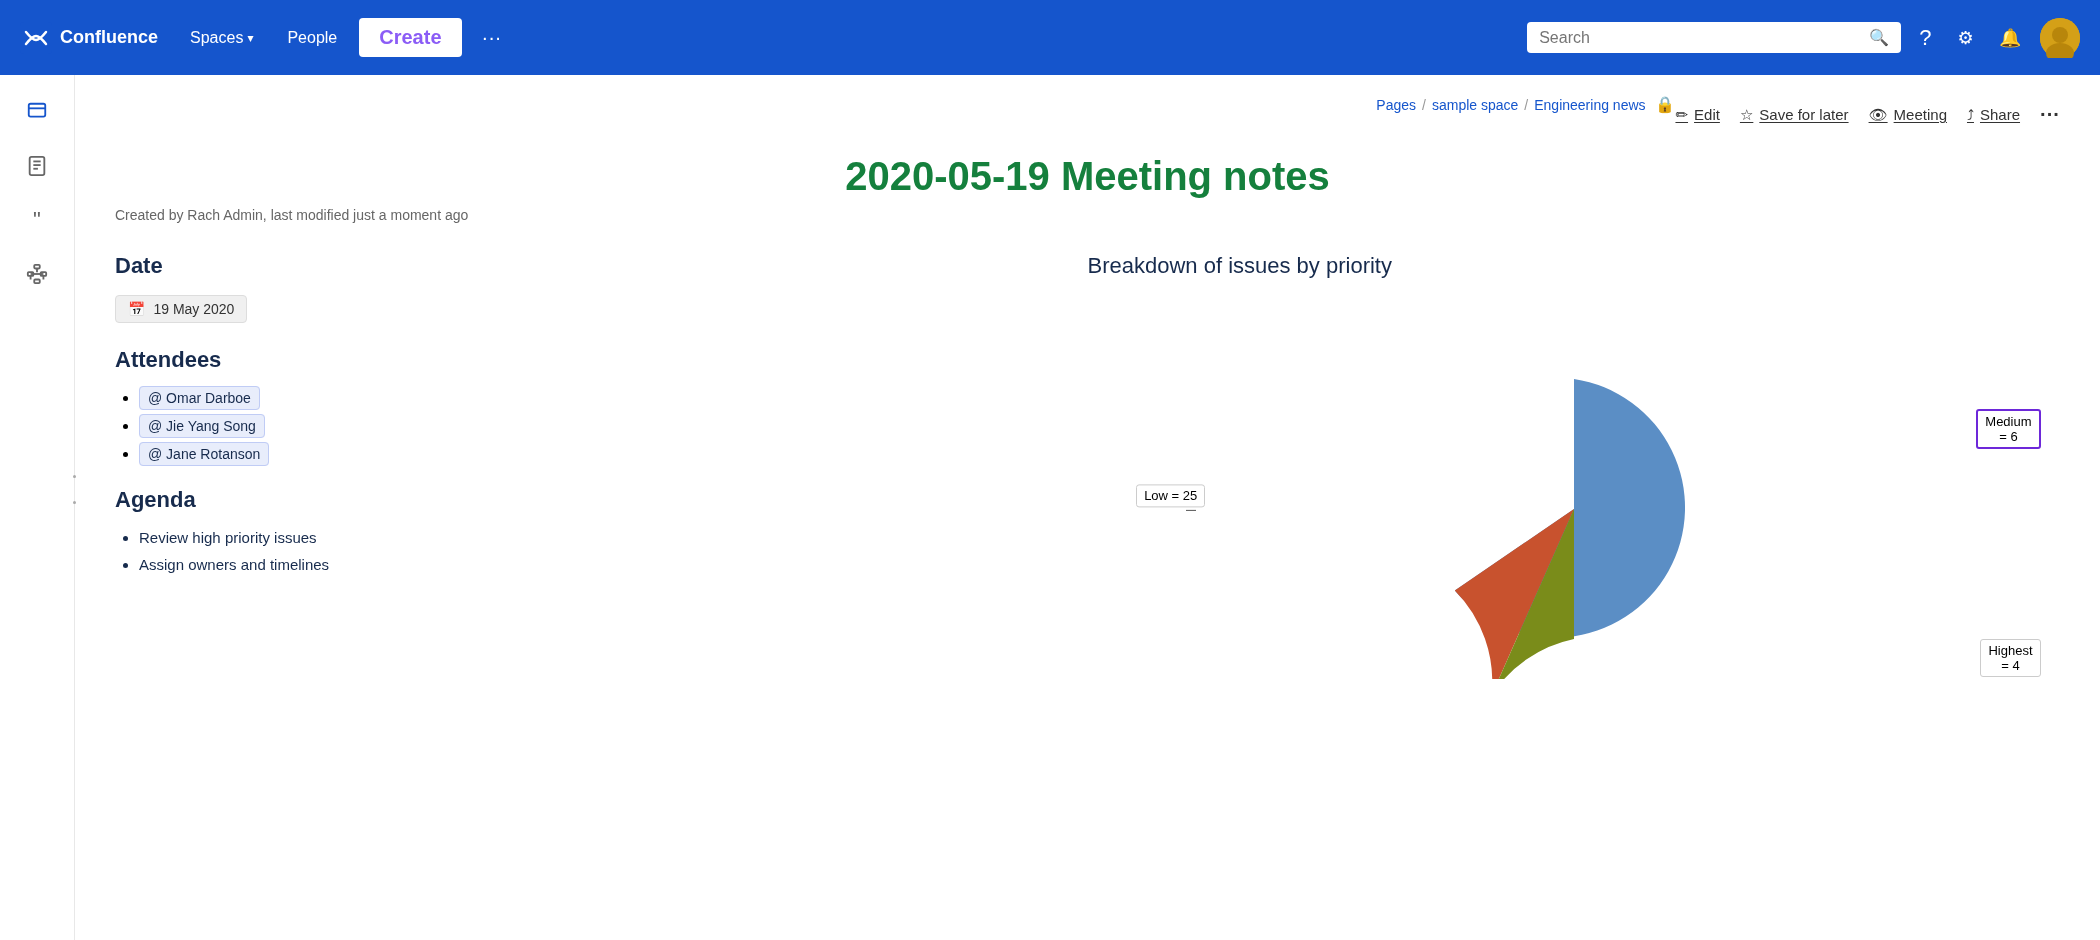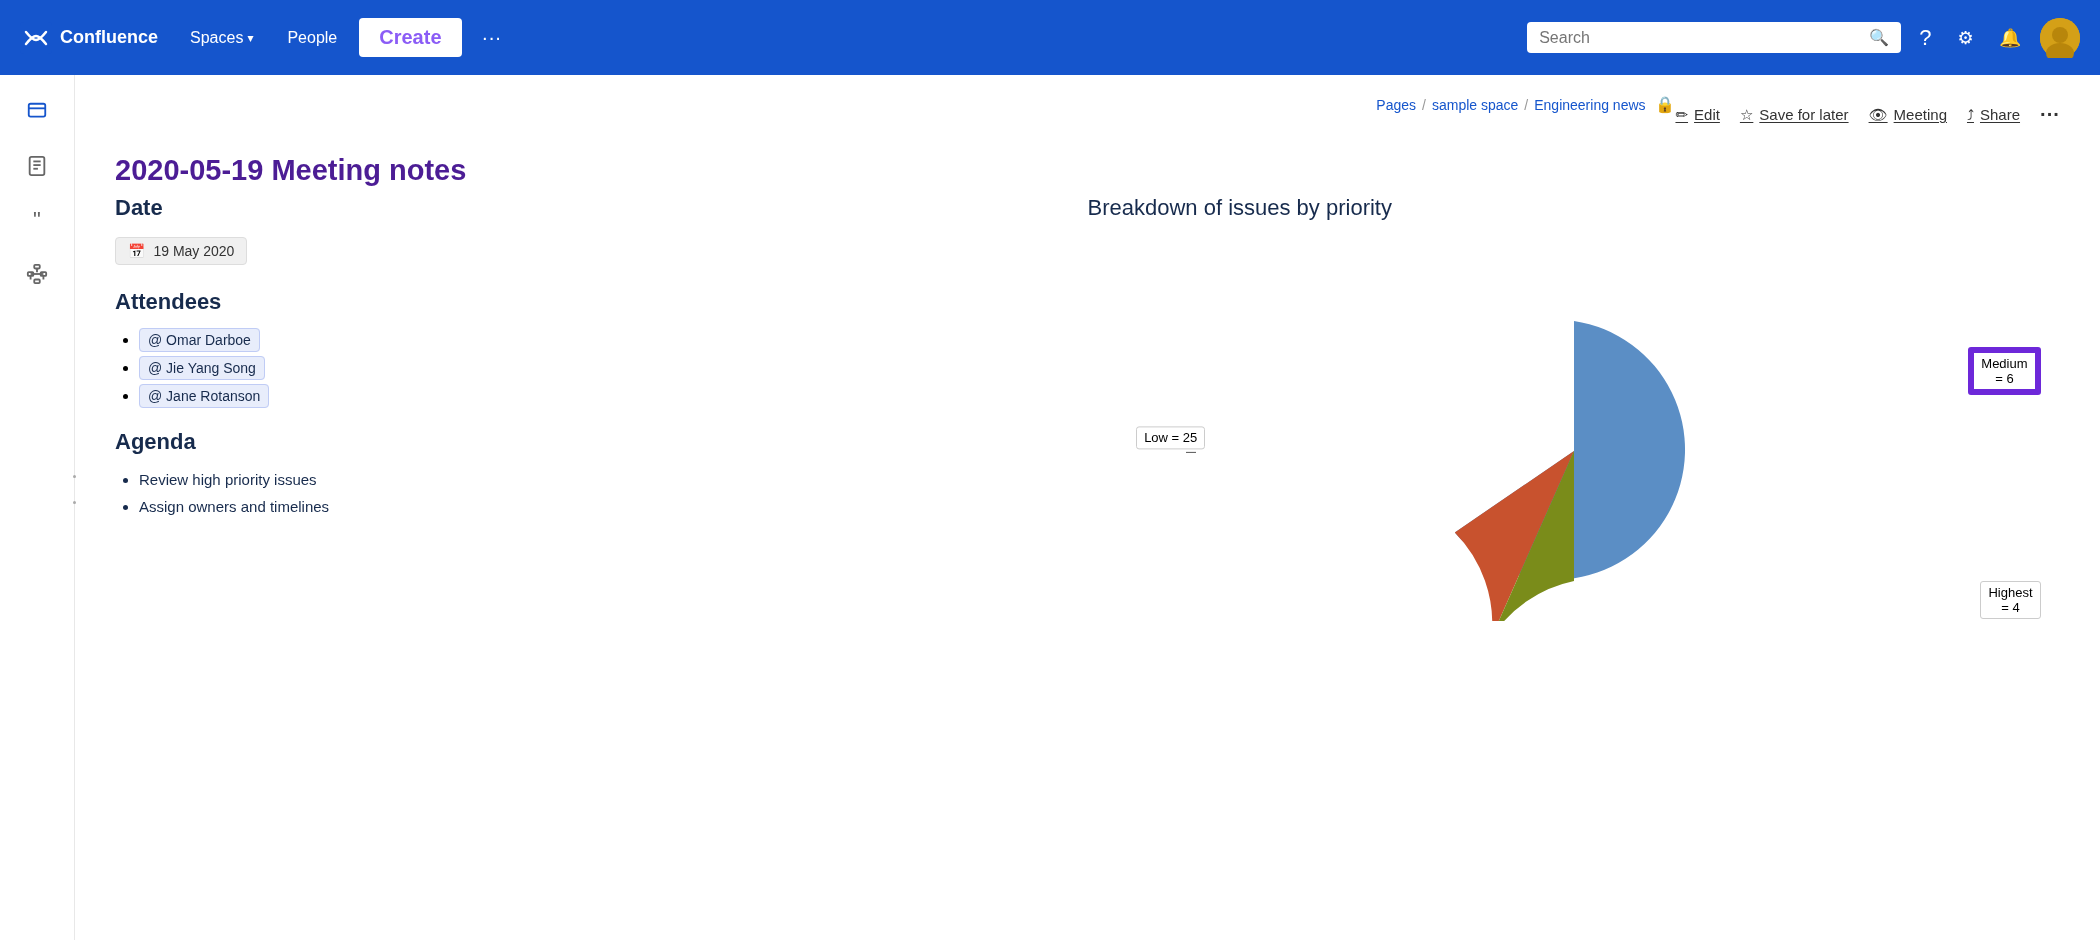--- a/index.html
+++ b/index.html
@@ -75,21 +75,21 @@
       display: flex; align-items: center; gap: 20px;
     }
     .page-action-btn {
       display: flex; align-items: center; gap: 6px; background: none; border: none; cursor: pointer; font-size: 15px; color: #333;
       text-decoration: underline; text-underline-offset: 2px;
     }
     .page-action-more { background: none; border: none; cursor: pointer; font-size: 20px; color: #333; font-weight: bold; }
 
     
     .page-title {
-      font-size: 29px; font-weight: bold; color: #4c1d95; margin-bottom: 8px;
+      font-size: 40px; font-weight: bold; color: #15803d; margin-bottom: 8px; text-align: center;
     }
     .page-meta {
       font-size: 14px; color: #666; margin-bottom: 30px;
     }
 
     
     .content-grid {
       display: grid; grid-template-columns: 1fr 1fr; 
     }
 
@@ -244,20 +244,21 @@
         </button>
         <button class="page-action-btn">
           <span style="font-size:14px;">⤴</span>
           <span>Share</span>
         </button>
         <button class="page-action-more">···</button>
       </div>
     </div>
 
     <h1 class="page-title">2020-05-19 Meeting notes</h1>
+    <p class="page-meta">Created by Rach Admin, last modified just a moment ago</p>
 
     <div class="content-grid">
 
       <div>
         
         <h2 class="section-heading">Date</h2>
         <div class="date-badge">
           <span>📅</span>
           <span>19 May 2020</span>
         </div>
@@ -309,21 +310,21 @@
           <div style="position:absolute; top:50%; left:5%; transform:translateY(-60%);">
             <div style="background:#fff; border:1px solid #ccc; border-radius:3px; padding:3px 7px; font-size:13px; white-space:nowrap;">
               <span>Low = 25</span>
             </div>
             <svg width="60" height="20" style="display:block; margin-top:-2px;">
               <line x1="50" y1="5" x2="60" y2="5" stroke="#555" stroke-width="1"></line>
             </svg>
           </div>
 
           <div style="position:absolute; top:30%; right:2%; transform:translateY(-50%);">
-            <div style="background:#fff; border:6px solid #6d28d9; border-radius:3px; padding:3px 7px; font-size:13px; white-space:nowrap; text-align:center;">
+            <div style="background:#fff; border:2px solid #6d28d9; border-radius:3px; padding:3px 7px; font-size:13px; white-space:nowrap; text-align:center;">
               <span>Medium<br>= 6</span>
             </div>
           </div>
 
           <div style="position:absolute; bottom:8%; right:2%;">
             <div style="background:#fff; border:1px solid #ccc; border-radius:3px; padding:3px 7px; font-size:13px; white-space:nowrap; text-align:center;">
               <span>Highest<br>= 4</span>
             </div>
           </div>
 

